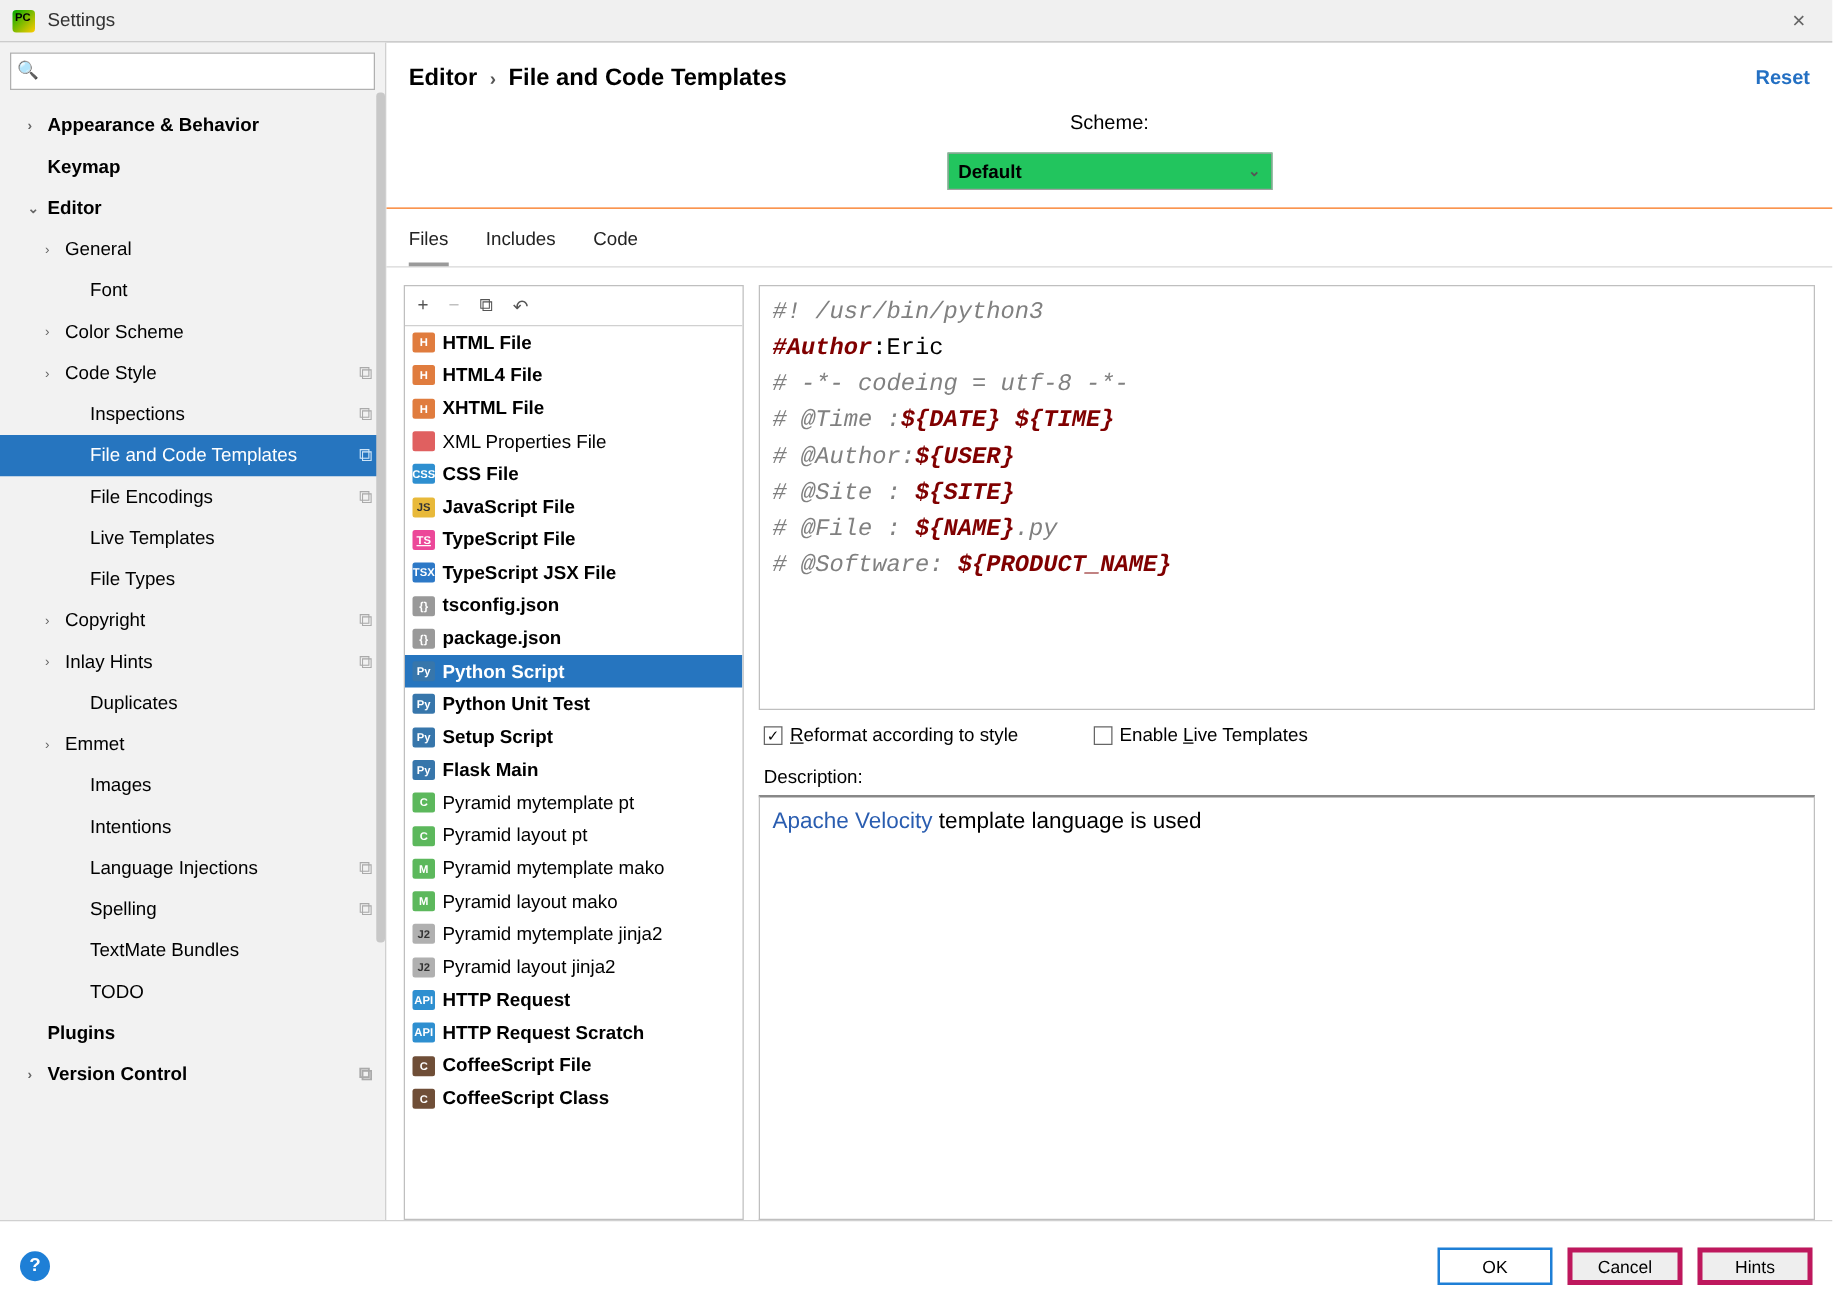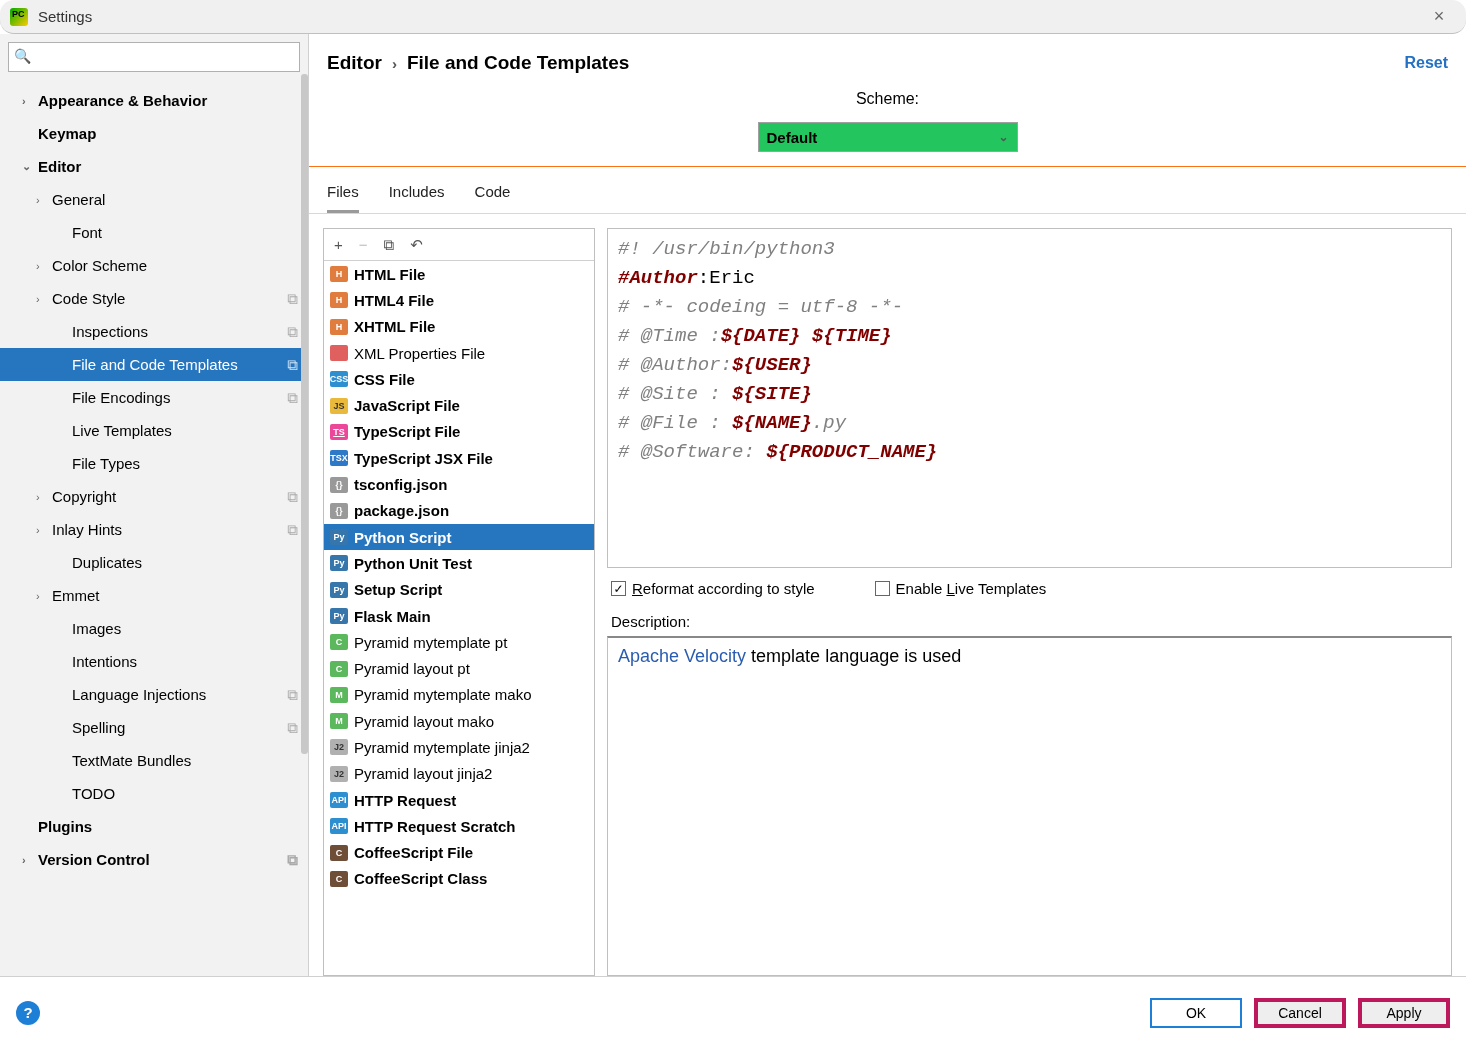--- a/index.html
+++ b/index.html
@@ -1,17 +1,17 @@
 <!DOCTYPE html>
 <html><head>
 <meta charset="utf-8">
 <style>
   * { box-sizing: border-box; margin: 0; padding: 0; }
   html, body { width: 1466px; height: 1052px; font-family: "Segoe UI", Arial, sans-serif; font-size: 15px; color: #000; background: #fff; overflow: hidden; }
-  .titlebar { height: 34px; display: flex; align-items: center; padding: 0 10px; border-bottom: 1px solid #c0c0c0; background: #f0f0f0; border-radius: 14px; }
+  .titlebar { height: 34px; display: flex; align-items: center; padding: 0 10px; border-bottom: 1px solid #c0c0c0; background: #f0f0f0; }
   .titlebar .logo { width: 18px; height: 18px; background: linear-gradient(135deg,#0a0,#fc0); border-radius:3px; display:inline-block; margin-right:10px; position:relative;}
   .titlebar .logo::after{content:"PC";font-size:9px;font-weight:bold;color:#000;position:absolute;top:1px;left:2px;}
   .titlebar .title { flex: 1; color: #333; }
   .titlebar .close { width: 34px; text-align: center; color: #666; font-size: 18px; cursor: pointer; }
   .body { display: flex; height: 942px; }
   .sidebar { width: 309px; background: #f2f2f2; border-right: 1px solid #d0d0d0; display: flex; flex-direction: column; position:relative;}
   .search-wrap { padding: 8px; }
   .search { width: 100%; height: 30px; border: 1px solid #b0b0b0; padding-left: 28px; background: #fff; font-size: 14px; }
   .search-wrap { position: relative; }
   .search-icon { position: absolute; left: 14px; top: 14px; color: #888; font-size: 14px; }
@@ -359,14 +359,14 @@
       </div>
     </div>
   </div>
 </div>
 
 <div class="footer">
   <div class="help">?</div>
   <div class="spacer"></div>
   <button class="btn primary">OK</button>
   <button class="btn">Cancel</button>
-  <button class="btn">Apply</button>
+  <button class="btn">Hints</button>
 </div>
 
 </body></html>

